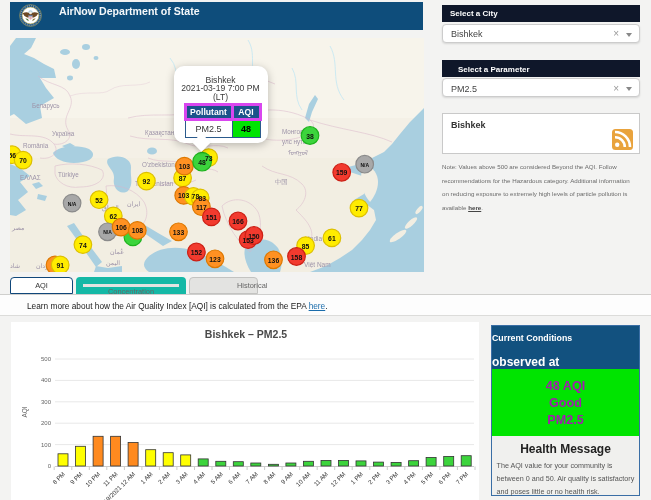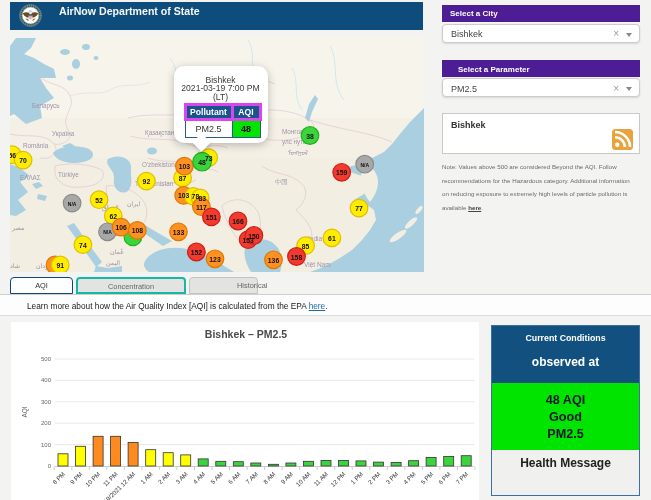--- a/index.html
+++ b/index.html
@@ -20,47 +20,47 @@
 #popup .ptab { position:absolute; left:10px; top:36.5px; border-collapse:collapse; font-size:8.6px; }
 #popup .ptab th { background:#1b538b; color:#fff; font-weight:bold; height:15px; border:3px solid #d946ef; padding:0; text-align:center; }
 #popup .ptab td { height:18px; border:1px solid #2a5a8c; padding:0; text-align:center; }
 #popup .ptab .c1 { background:#fff; color:#333; font-size:9px; }
 #popup .ptab .c2 { background:#00e400; color:#000; font-weight:bold; font-size:9px; }
 #popup .ptail { position:absolute; left:21px; top:70px; width:13px; height:13px; background:#fff; transform:rotate(45deg); box-shadow:2px 2px 4px rgba(0,0,0,0.15); }
 
 
 .tab { top:277px; height:17px; font-size:7.4px; text-align:center; line-height:16px; border-radius:4px 4px 0 0; }
 #tab1 { left:10px; width:63px; background:#fff; border:1px solid #10477a; color:#333; }
-#tab2 { left:76px; width:110px; background:#e3e3e1; border:2px solid #14b8a6; color:#666; }
+#tab2 { left:76px; width:110px; background:#e3e3e1; border:7px solid #14b8a6; color:#666; }
 #tab3 { left:189px; width:69px; background:#e3e3e1; border:1px solid #c3c3c1; color:#666;padding-left:47px; }
 #tabline { left:0px; top:293.5px; width:651px; height:1px; background:#cfcfcd; }
 #learn { left:27px; top:301px; font-size:8.3px; color:#222; }
 #learn a { color:#1a6cab; }
 #rule2 { left:0px; top:315px; width:651px; height:1px; background:#dcdcda; }
 
 
 #chart { left:11px; top:322px; width:468px; height:178px; background:#fff;text-align:right; }
 
 
-.bluebar { left:442px; width:198px; height:17px; background:#4c1d95; color:#fff; font-size:8px; font-weight:bold; padding:4.5px 0 0 8px; }
+.bluebar { left:442px; width:198px; height:17px; background:#0f172a; color:#fff; font-size:8px; font-weight:bold; padding:4.5px 0 0 8px; }
 .drop { left:442px; width:198px; height:19px; background:#fff; border:1px solid #ccc; border-radius:4px; box-shadow:0 1px 2px rgba(0,0,0,0.12); font-size:9px; color:#444; padding:4.5px 0 0 8px; }
 .drop .x { position:absolute; right:20px; top:3.5px; color:#999; font-size:10px; }
 .drop .car { position:absolute; right:7px; top:8px; width:0; height:0; border-left:3.5px solid transparent; border-right:3.5px solid transparent; border-top:4px solid #888; }
 #rssbox { left:442px; top:113px; width:198px; height:41px; background:#fff; border:1px solid #c9c9c9; }
 #rssbox .nm { position:absolute; left:8px; top:6px; font-size:9px; font-weight:bold; color:#333; }
 #note { left:442px; top:160px; width:194px; font-size:6.2px; color:#6b6b6b; line-height:13.5px; }
 #note b { color:#444; text-decoration:underline; }
 
 
 #cc { left:491px; top:324.5px; width:149px; height:171px; border:1px solid #3a6ea5; background:#f0f0ee; }
-#cc .hd { background:#12517f; color:#fff; text-align:center; height:57px; padding-top:4px; }
+#cc .hd { background:#12517f; color:#fff; height:43px; padding-top:4px; }
 #cc .hd .l1 { font-size:8.8px; font-weight:bold; padding-top:3px; }
 #cc .hd .l2 { font-size:12px; font-weight:bold; padding-top:12px; }
 #cc .hd .l3 { font-size:9px; font-weight:bold; padding-top:2.5px; }
-#cc .grn { background:#00e400; height:67px; text-align:center; color:#0f172a; font-weight:bold; font-size:12.6px; line-height:17px; padding-top:9px; }
+#cc .grn { background:#00e400; height:67px; text-align:center; color:#a21caf; font-weight:bold; font-size:12.6px; line-height:17px; padding-top:9px; }
 #cc .hm { text-align:center; font-size:12px; font-weight:bold; color:#222; padding-top:6px; }
 #cc .bd { font-size:7.2px; color:#555; padding:3px 0 0 4.5px; width:147px; line-height:13px; }
 </style>
 </head>
 <body>
 <div id="page">
   <div id="maphead" class="abs">
     <svg style="position:absolute;left:9px;top:1.5px" width="23" height="23" viewBox="0 0 23 23">
       <circle cx="11.5" cy="11.5" r="11.2" fill="#1b5182"></circle>
       <circle cx="11.5" cy="11.5" r="10.9" fill="none" stroke="#b6a854" stroke-width="0.6"></circle>
@@ -386,14 +386,15 @@
   </div>
   <div id="note" class="abs">Note: Values above 500 are considered Beyond the AQI. Follow recommendations for the Hazardous category. Additional information on reducing exposure to extremely high levels of particle pollution is available <b>here</b>.</div>
 
   <div id="cc" class="abs">
     <div class="hd">
       <div class="l1">Current Conditions</div>
       <div class="l2">observed at</div>
     </div>
     <div class="grn">48 AQI<br>Good<br>PM2.5</div>
     <div class="hm">Health Message</div>
+    <div class="bd">The AQI value for your community is between 0 and 50. Air quality is satisfactory and poses little or no health risk.</div>
   </div>
 </div>
 
 </body></html>

